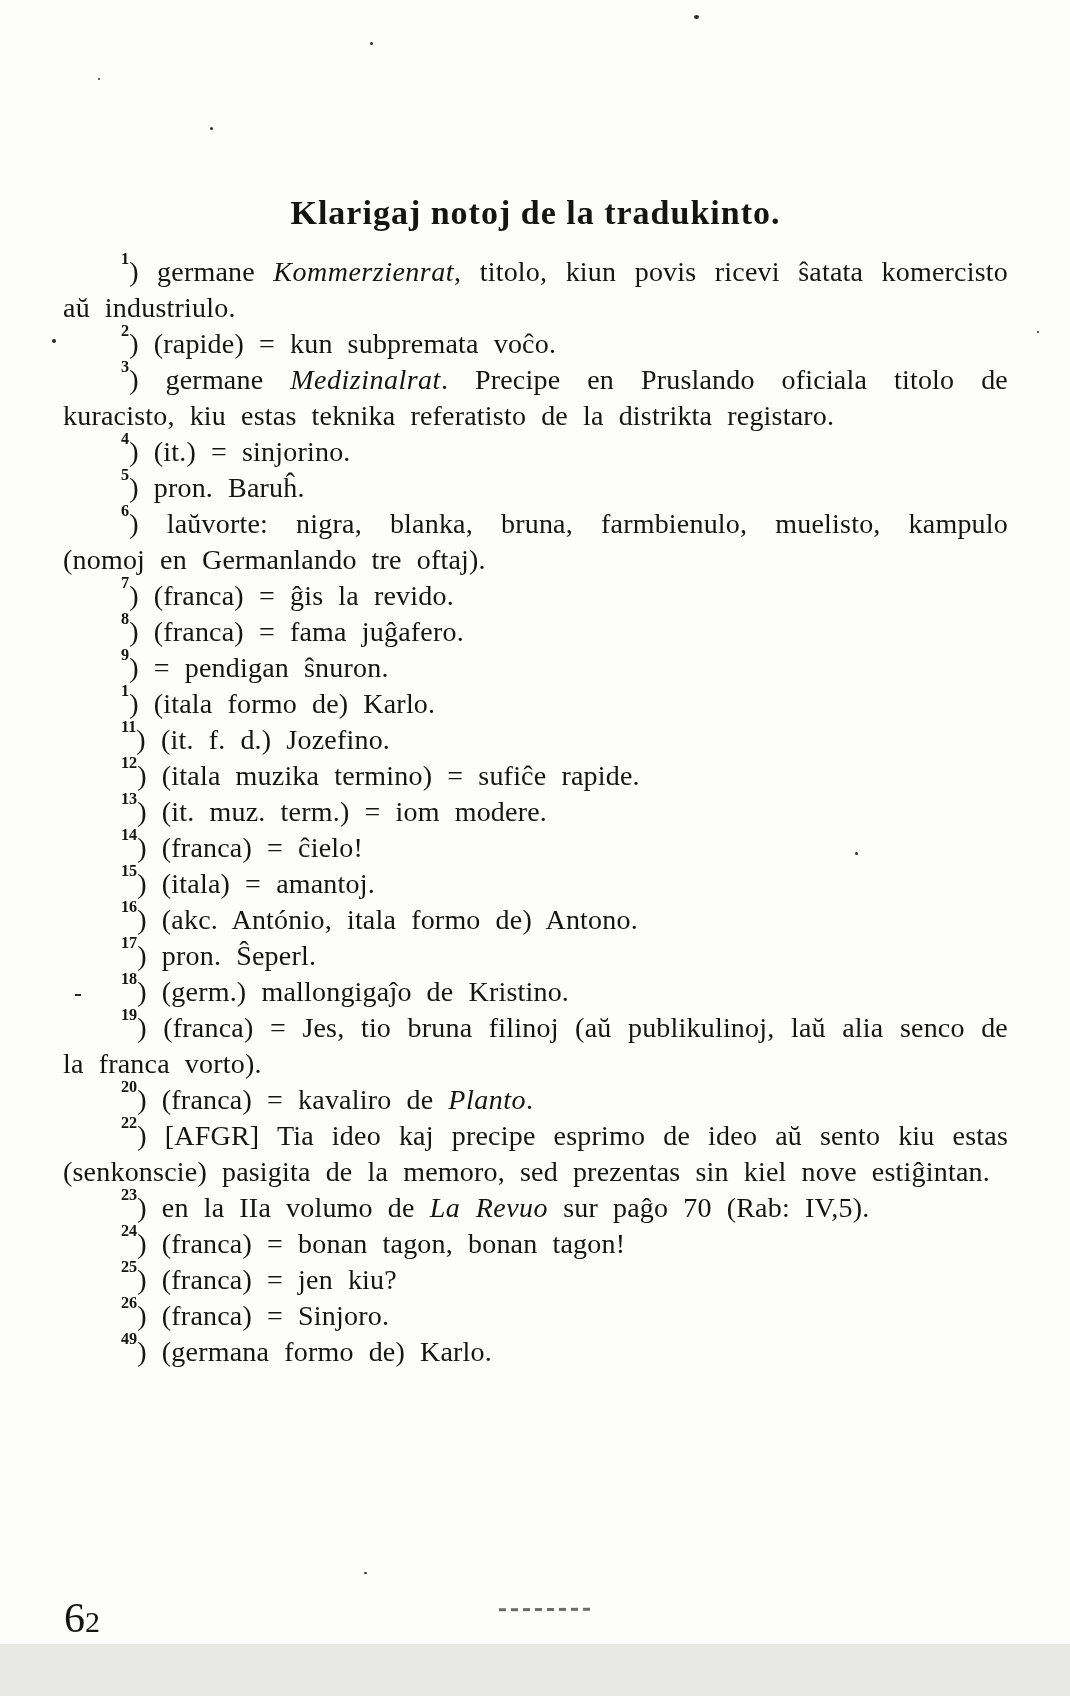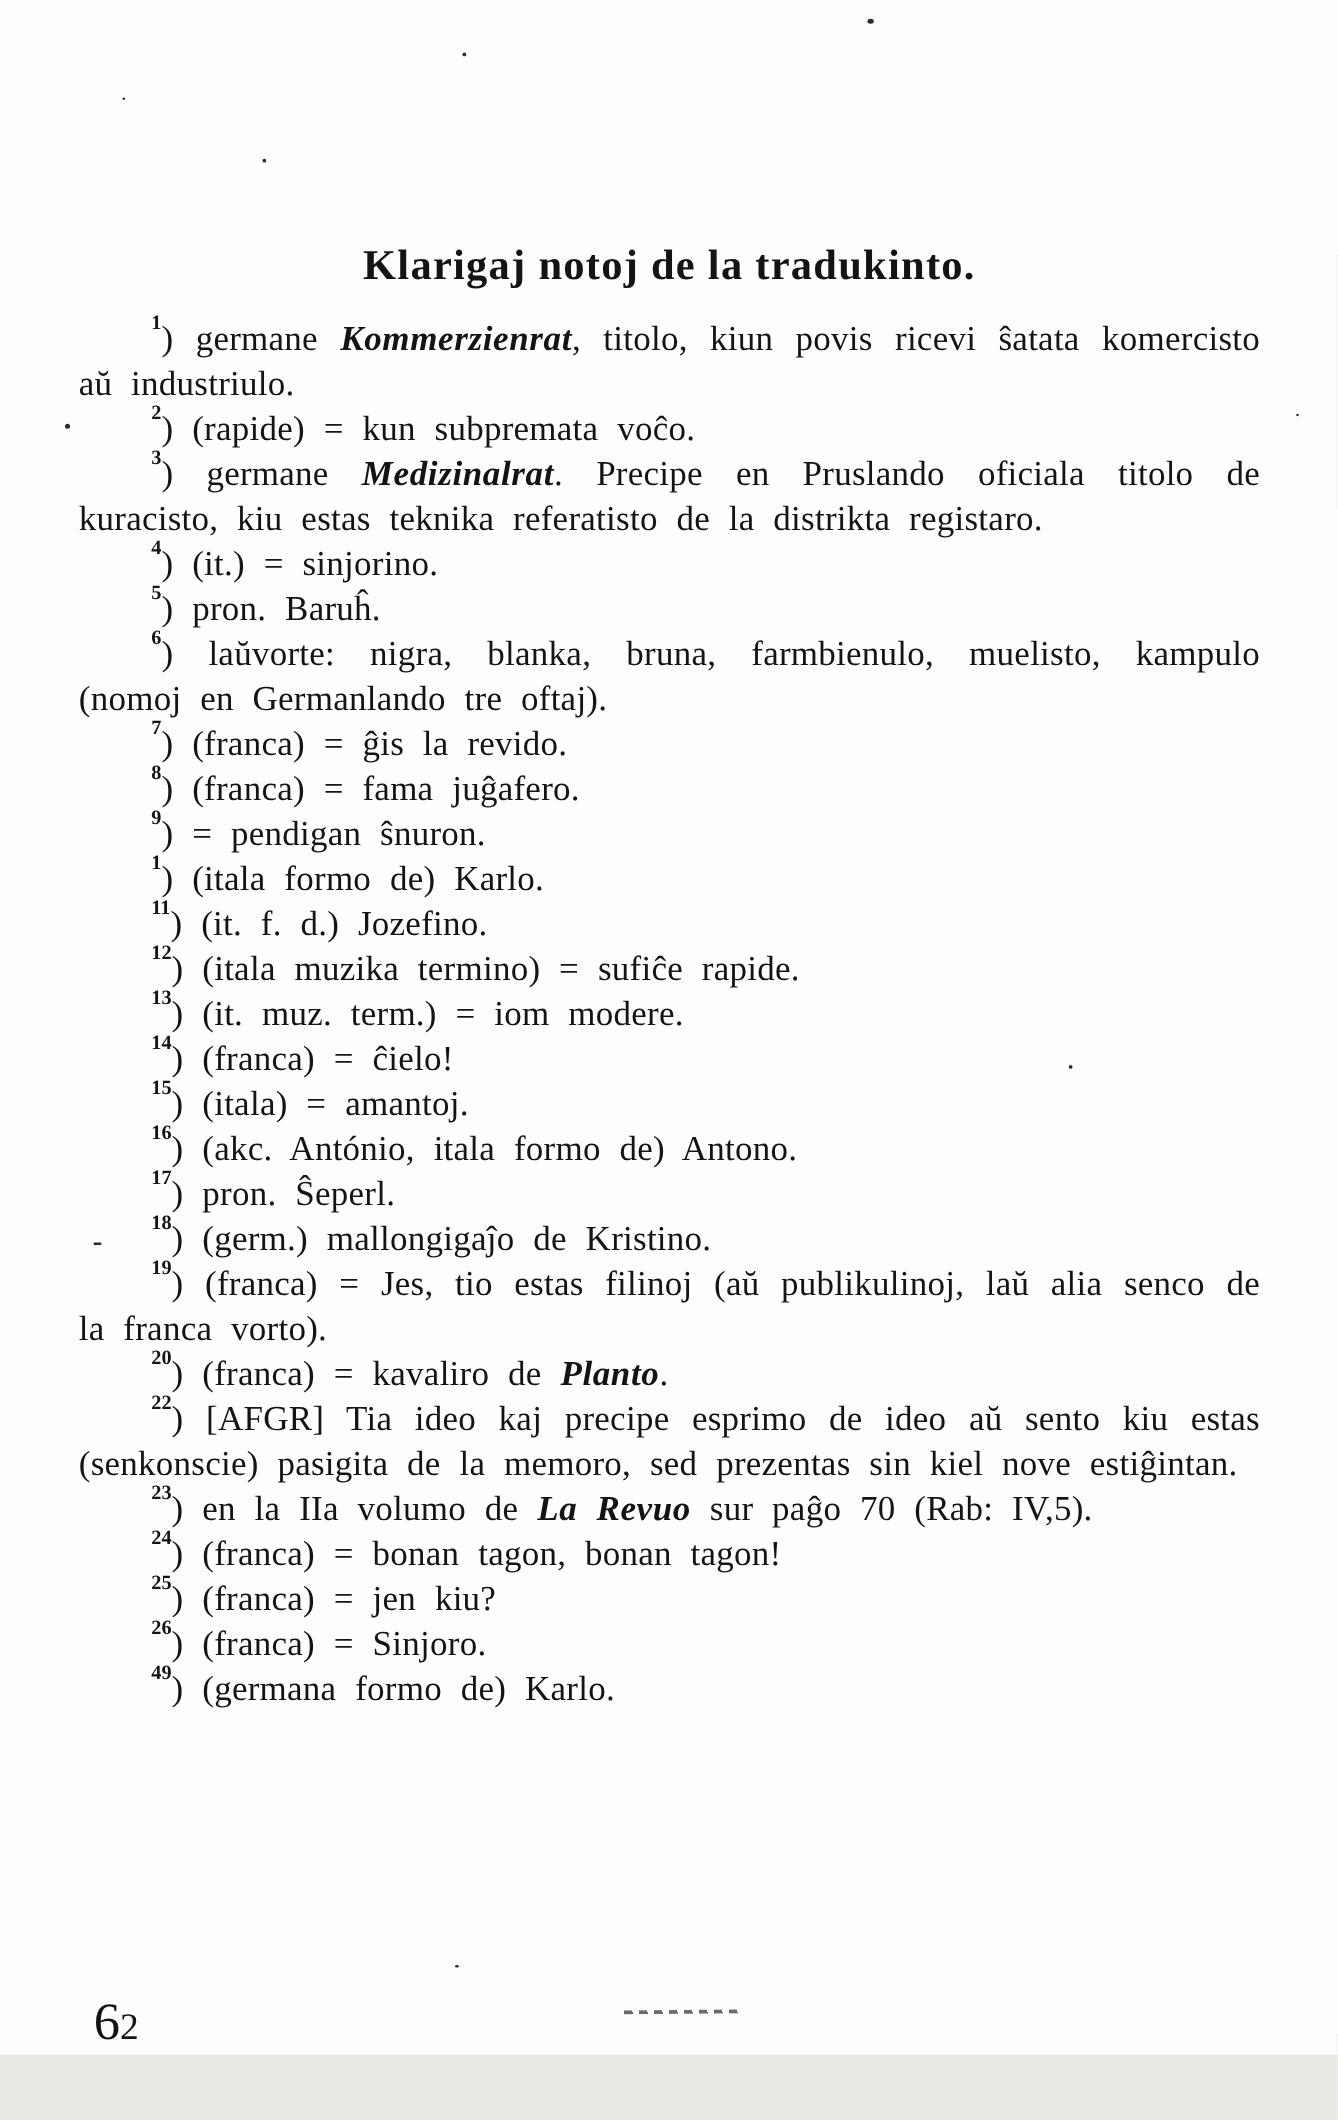--- a/index.html
+++ b/index.html
@@ -43,26 +43,26 @@
   .notes p.note sup {
     font-size: 0.58em;
     font-weight: 700;
     line-height: 0;
     position: relative;
     top: -0.42em;
     letter-spacing: 0;
   }
   em.work-title {
     font-style: italic;
-    font-weight: 700;
+    font-weight: 400;
     letter-spacing: 0.5px;
   }
   .page-number {
     position: absolute;
-    left: 75px;
+    left: 64px;
     top: 1588px;
     line-height: 60px;
     font-weight: 400;
   }
   .pn-digit { display: inline-block; vertical-align: baseline; }
   .pn-6 { font-size: 42px; }
   .pn-2 { font-size: 30px; }
   .footer-divider {
     position: absolute;
     left: 499px;
@@ -98,21 +98,21 @@
         <p class="note"><sup>9</sup>) <span>= pendigan ŝnuron.</span></p>
         <p class="note"><sup>1</sup>) <span>(itala formo de) Karlo.</span></p>
         <p class="note"><sup>11</sup>) <span>(it. f. d.) Jozefino.</span></p>
         <p class="note"><sup>12</sup>) <span>(itala muzika termino) = sufiĉe rapide.</span></p>
         <p class="note"><sup>13</sup>) <span>(it. muz. term.) = iom modere.</span></p>
         <p class="note"><sup>14</sup>) <span>(franca) = ĉielo!</span></p>
         <p class="note"><sup>15</sup>) <span>(itala) = amantoj.</span></p>
         <p class="note"><sup>16</sup>) <span>(akc. António, itala formo de) Antono.</span></p>
         <p class="note"><sup>17</sup>) <span>pron. Ŝeperl.</span></p>
         <p class="note"><sup>18</sup>) <span>(germ.) mallongigaĵo de Kristino.</span></p>
-        <p class="note"><sup>19</sup>) <span>(franca) = Jes, tio estas filinoj (aŭ publikulinoj, laŭ alia senco de la franca vorto).</span></p>
+        <p class="note"><sup>19</sup>) <span>(franca) = Jes, tio bruna filinoj (aŭ publikulinoj, laŭ alia senco de la franca vorto).</span></p>
         <p class="note"><sup>20</sup>) <span>(franca) = kavaliro de </span><em class="work-title">Planto</em><span>.</span></p>
         <p class="note"><sup>22</sup>) <span>[AFGR] Tia ideo kaj precipe esprimo de ideo aŭ sento kiu estas (senkonscie) pasigita de la memoro, sed prezentas sin kiel nove estiĝintan.</span></p>
         <p class="note"><sup>23</sup>) <span>en la IIa volumo de </span><em class="work-title">La Revuo</em><span> sur paĝo 70 (Rab: IV,5).</span></p>
         <p class="note"><sup>24</sup>) <span>(franca) = bonan tagon, bonan tagon!</span></p>
         <p class="note"><sup>25</sup>) <span>(franca) = jen kiu?</span></p>
         <p class="note"><sup>26</sup>) <span>(franca) = Sinjoro.</span></p>
         <p class="note"><sup>49</sup>) <span>(germana formo de) Karlo.</span></p>
       </div>
   </div>
 

